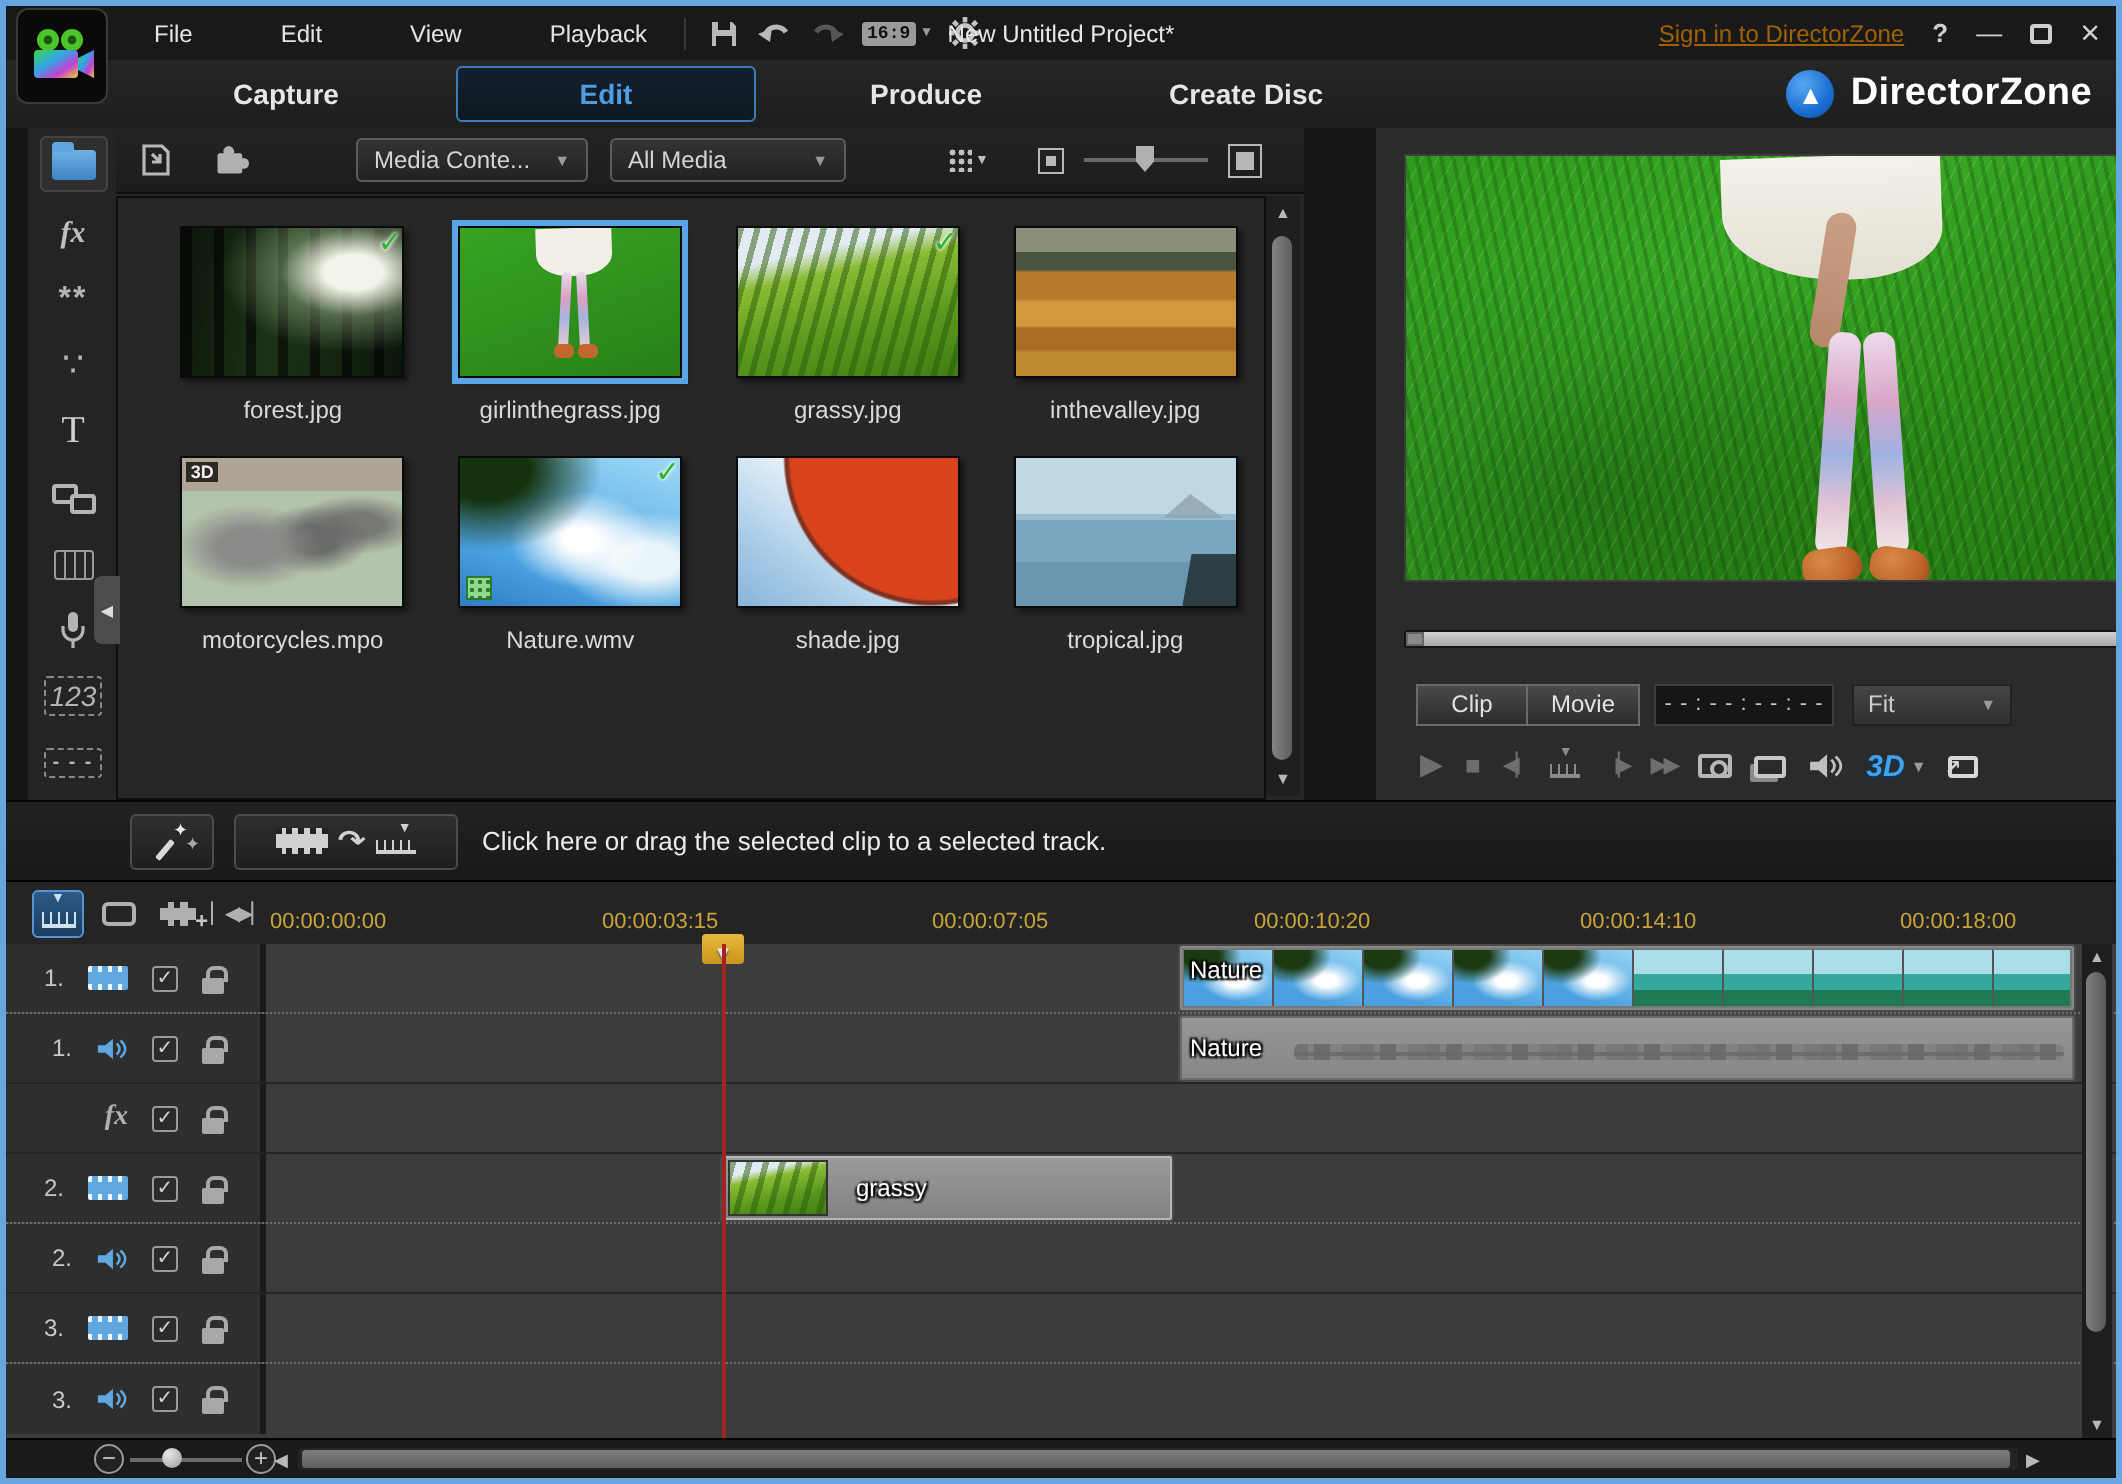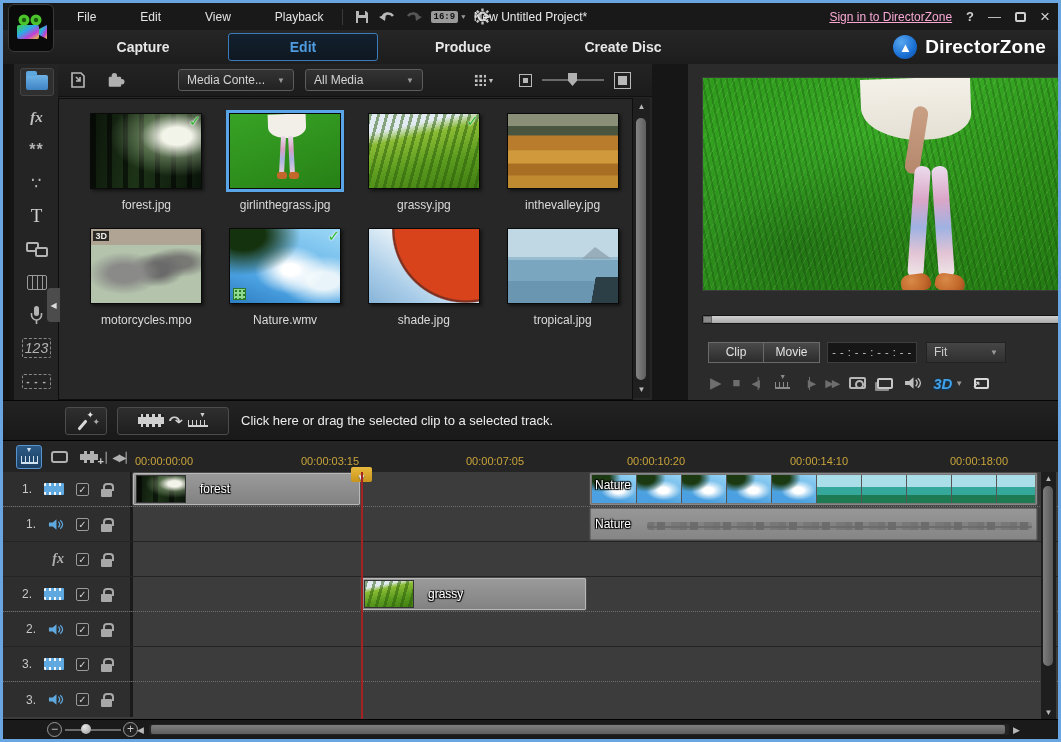--- a/index.html
+++ b/index.html
@@ -13,21 +13,21 @@
   .appicon { position:absolute; left:8px; top:4px; width:46px; height:48px; background:#0a0a0a; border:1px solid #3a3a3a; border-radius:6px; z-index:5; display:flex; align-items:center; justify-content:center; }
   .menus { display:flex; margin-left:62px; gap:20px; }
   .menu { padding:4px 12px; font-size:12px; color:#e4e4e4; }
   .tb-sep { width:1px; height:16px; background:#3a3a3a; margin:0 6px; }
   .tb-ic { width:26px; height:20px; display:flex; align-items:center; justify-content:center; }
   .aspect { display:flex; align-items:center; gap:3px; margin:0 4px;font-family:Liberation Mono, monospace; }
   .aspect .chip { background:#9a9a9a; color:#111; font-size:9px; font-weight:bold; padding:1px 3px; border-radius:2px; }
   .aspect .dd { font-size:7px; color:#9a9a9a; }
   .proj-title { position:absolute; left:0; right:0; text-align:center; font-size:12px; color:#e8e8e8; pointer-events:none; }
   .tb-right { position:absolute; right:8px; display:flex; align-items:center; gap:14px; }
-  .signin { font-size:12px; color:#f9a8d4; text-decoration:underline; }
+  .signin { font-size:12px; color:#a16207; text-decoration:underline; }
   .help { font-size:13px; color:#cfcfcf; font-weight:bold; }
   .winbtn { font-size:13px; color:#cfcfcf; line-height:12px; }
   .maxbox { width:11px; height:10px; border:2px solid #cfcfcf; border-radius:2px; }
 
   
   .tabrow { position:absolute; left:3px; top:30px; width:1055px; height:34px; background:linear-gradient(#262626,#1d1d1d); display:flex; align-items:center; }
   .modetab { font-size:14px; font-weight:bold; color:#e6e6e6; padding:5px 0; width:150px; text-align:center; }
   .modetab.capture { margin-left:65px; }
   .modetab.active { color:#4f9ce0; background:linear-gradient(#13202e,#0e1822); border:1px solid #3c7cb8; border-radius:3px; }
   .brand { position:absolute; right:12px; display:flex; align-items:center; gap:8px; }
@@ -522,24 +522,20 @@
   <div class="tracks">
 
     <div class="trow sep-dot">
       <div class="thead">
         <span class="tnum">1.</span>
         <span class="tfilm"></span>
         <span class="cb">✓</span>
         <span class="lock"></span>
       </div>
       <div class="tbody">
-        <div class="clip c-forest">
-          <span class="cthumb t-forest"></span>
-          <span class="clabel">forest</span>
-        </div>
         <div class="clip c-nature-v">
           <span class="ov-label">Nature</span>
           <span class="filmrow">
               <i class="f-sky"></i>
               <i class="f-sky"></i>
               <i class="f-sky"></i>
               <i class="f-sky"></i>
               <i class="f-sky"></i>
               <i class="f-beach"></i>
               <i class="f-beach"></i>

